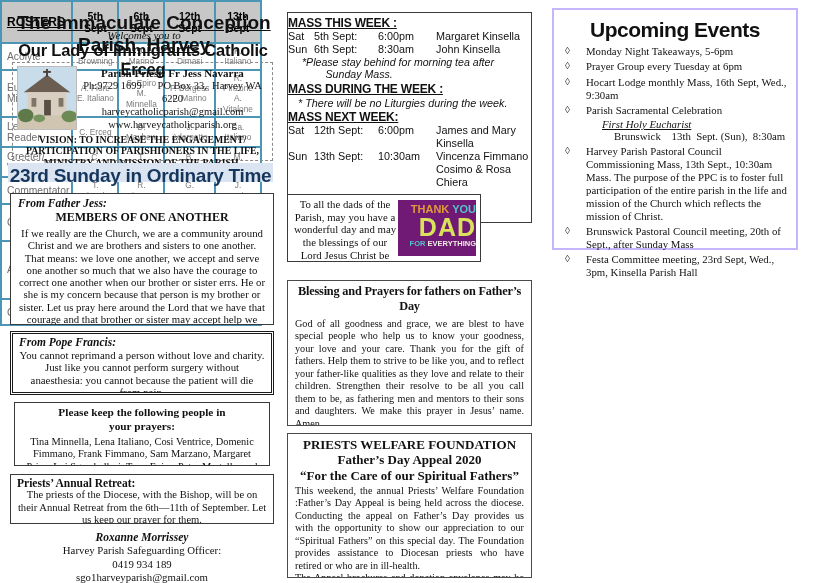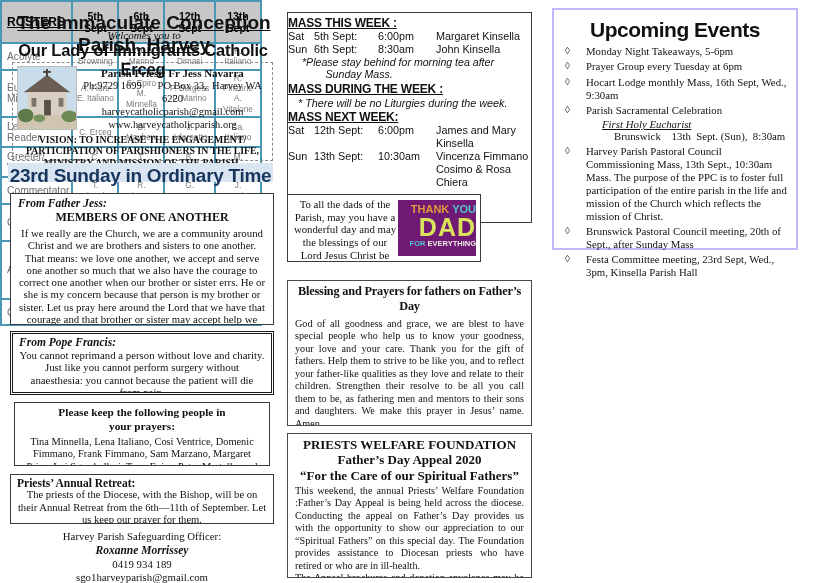--- a/index.html
+++ b/index.html
@@ -138,22 +138,22 @@
 your prayers:</div>
   <div id="prayers-names">Tina Minnella,  Lena Italiano, Cosi Ventrice,  Domenic Fimmano,  Frank Fimmano,  Sam Marzano, Margaret Price, Lui Sgambelluri, Tony Epiro, Peter Martella, and Peter Serefino.</div>
 </div>
 
 <div class="box" id="retreat-box">
   <div class="sect-label" style="font-style:normal">Priests’ Annual Retreat:</div>
   <div id="retreat-body">The priests of the Diocese, with the Bishop, will be on their Annual Retreat from the 6th—11th of September.  Let us keep our prayer for them.</div>
 </div>
 
 <div class="abs" id="safeguarding">
+  <div id="sg-name">Roxanne Morrissey</div>
   <div>Harvey Parish Safeguarding Officer:</div>
-  <div id="sg-name">Roxanne Morrissey</div>
   <div>0419 934 189</div>
   <div>sgo1harveyparish@gmail.com</div>
 </div>
 
 <div class="box" id="mass-box">
   <div class="mass-h">MASS THIS WEEK :</div>
   <div>
       <div class="mrow">
         <span class="mday">Sat</span>
         <span class="mdate">5th Sept:</span>

